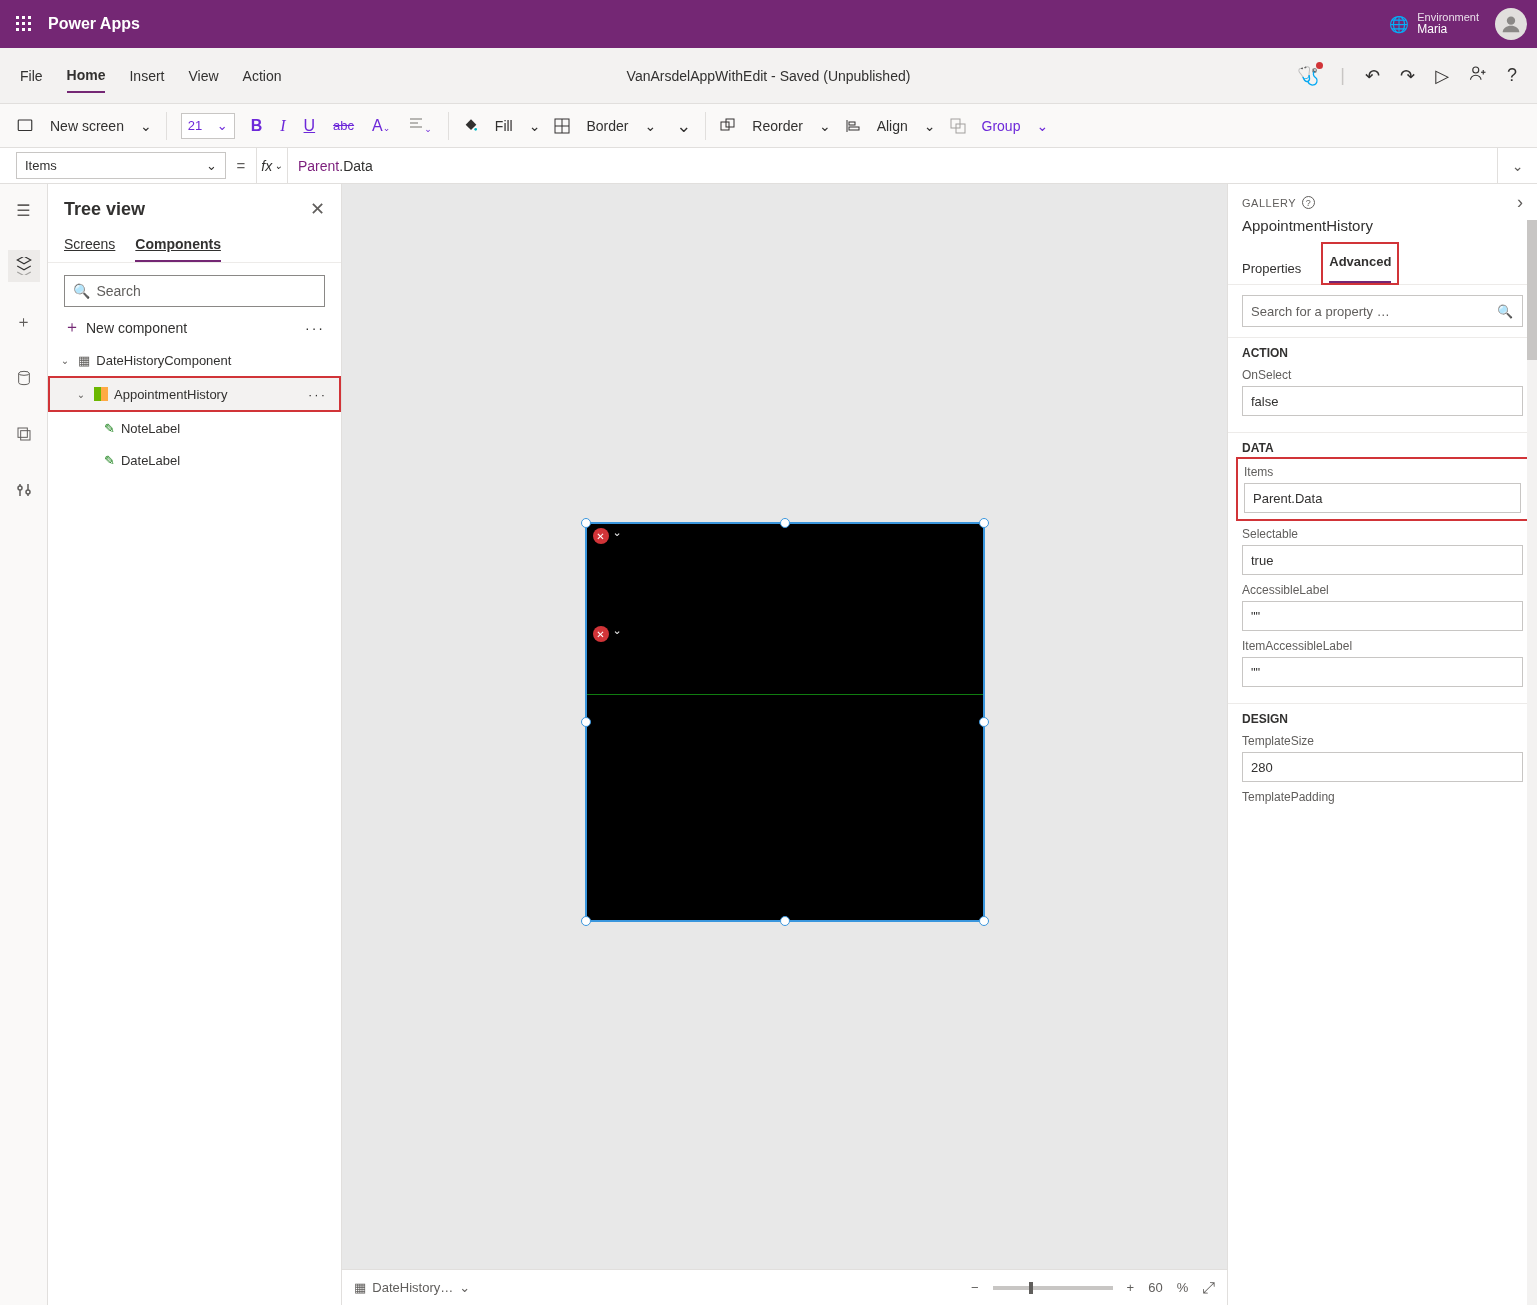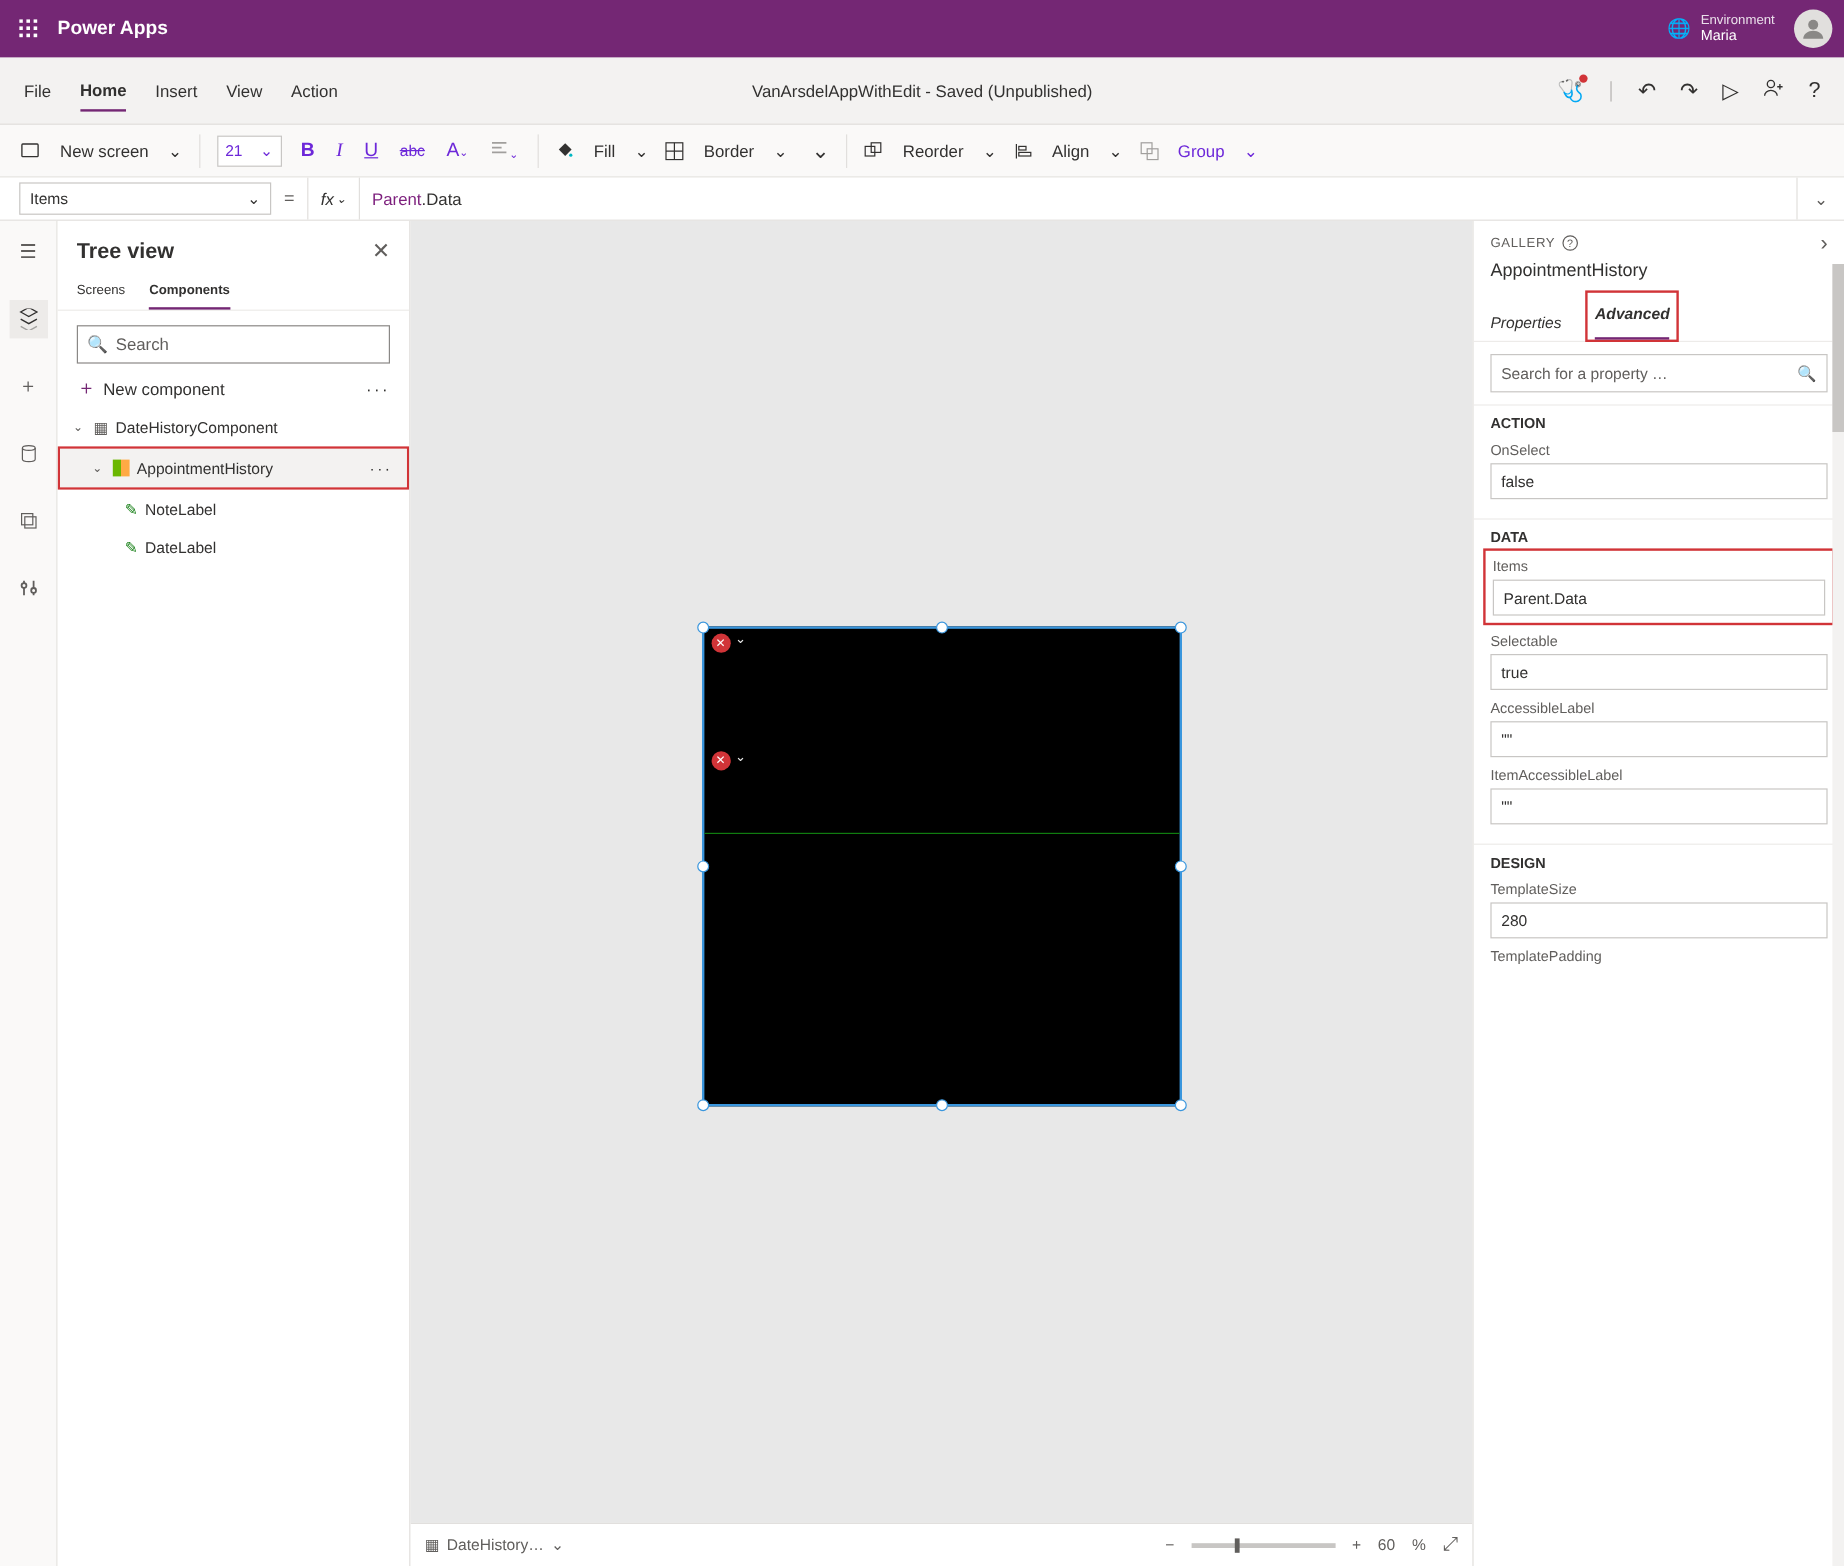--- a/index.html
+++ b/index.html
@@ -30,40 +30,40 @@
 .toolbar .grp { display:flex; align-items:center; gap:16px; color:#323130; }
 .toolbar .disabled { color:#6d28d9; }
 .toolbar-sep { width:1px; height:28px; background:#e1dfdd; }
 .fontbox { width:54px; height:26px; border:1px solid #c8c6c4; background:#fff; display:flex; align-items:center; padding:0 6px; justify-content:space-between; font-size:13px; }
 .tbtn { padding: 4px 2px; }
 
 
 .fxbar { height:36px; display:flex; align-items:stretch; border-bottom:1px solid #e1dfdd; background:#fff; }
 .fxprop { width:210px; border:1px solid #c8c6c4; margin:4px 0 4px 16px; display:flex; align-items:center; padding:0 8px; justify-content:space-between; background:#fff; font-size:13px;}
 .fxeq { width:30px; display:flex; align-items:center; justify-content:center; color:#605e5c; font-size:15px;}
-.fxlabel { width:44px; display:flex; align-items:center; justify-content:center; font-style:italic; font-family: 'Segoe UI', serif; border-left:1px solid #e1dfdd; border-right:1px solid #e1dfdd;}
+.fxlabel { width:32px; display:flex; align-items:center; justify-content:center; font-style:italic; font-family: 'Segoe UI', serif; border-left:1px solid #e1dfdd; border-right:1px solid #e1dfdd;}
 .fxinput { flex:1; padding:0 10px; display:flex; align-items:center; font-family: Consolas, monospace; font-size:14px; }
 .fxinput .tok1 { color:#7c1e7c; }
 .fxinput .tok2 { color:#323130; }
 .fxexpand { width:40px; display:flex; align-items:center; justify-content:center; border-left:1px solid #e1dfdd; color:#605e5c;}
 
 
 .body { flex:1; display:flex; overflow:hidden; }
 
 
 .rail { width:48px; background:#faf9f8; border-right:1px solid #e1dfdd; display:flex; flex-direction:column; align-items:center; padding-top:10px; gap:24px; color:#605e5c; }
 .rail .ric { font-size:16px; cursor:pointer; width:32px; height:32px; display:flex; align-items:center; justify-content:center; }
 .rail .ric.active { background:#edebe9; }
 
 
 .tree { width:294px; border-right:1px solid #e1dfdd; background:#fff; display:flex; flex-direction:column; }
 .tree-head { display:flex; justify-content:space-between; align-items:center; padding:14px 16px 8px 16px; }
 .tree-head h2 { font-size:18px; font-weight:600; }
 .tree-tabs { display:flex; gap:20px; padding:0 16px; border-bottom:1px solid #edebe9; }
-.tree-tab { padding:8px 0; font-size:11px; cursor:pointer; }
+.tree-tab { padding:8px 0; font-size:14px; cursor:pointer;text-decoration:underline; }
 .tree-tab.active { border-bottom:2px solid #742774; font-weight:600; color:#323130;}
 .search { margin:12px 16px 0 16px; border:1px solid #8a8886; height:32px; display:flex; align-items:center; padding:0 8px; gap:6px; color:#605e5c;}
 .newc { margin:10px 16px 6px 16px; display:flex; align-items:center; justify-content:space-between; color:#323130; }
 .newc .left { display:flex; align-items:center; gap:6px; }
 .newc .plus { color:#742774; font-size:16px; }
 .tree-list { flex:1; overflow:auto; font-size:13px; }
 .titem { display:flex; align-items:center; height:32px; padding-left:10px; gap:6px; cursor:pointer;}
 .titem .chev { width:14px; text-align:center; color:#605e5c; font-size:10px;}
 .titem.selected { background:#f3f2f1; position:relative; }
 .titem.selected .dots { margin-left:auto; margin-right:12px; letter-spacing:2px;}
@@ -92,21 +92,21 @@
 .slider { width:120px; height:4px; background:#c8c6c4; position:relative; }
 .slider .knob { position:absolute; top:-4px; left:30%; width:4px; height:12px; background:#605e5c;}
 
 
 .rpanel { width:310px; border-left:1px solid #e1dfdd; background:#fff; display:flex; flex-direction:column; font-size:13px; position:relative;}
 .rpanel .scroll { position:absolute; right:0; top:36px; bottom:0; width:10px; background:#f3f2f1; }
 .rpanel .scroll .thumb { position:absolute; top:0; width:10px; height:140px; background:#c8c6c4;}
 .rp-top { padding:8px 14px 2px 14px; display:flex; justify-content:space-between; align-items:center;}
 .rp-top .lbl { color:#605e5c; font-size:11px; letter-spacing:.5px; display:flex; gap:6px; align-items:center;}
 .rp-title { padding:2px 14px 8px 14px; font-size:15px; font-weight:400;}
-.rp-tabs { display:flex; gap:20px; padding:0 14px; border-bottom:1px solid #edebe9; align-items:flex-end;font-style:italic;}
+.rp-tabs { display:flex; gap:20px; padding:0 14px; border-bottom:1px solid #edebe9; align-items:flex-end;}
 .rp-tab { padding:8px 0; cursor:pointer;}
 .rp-tab.active { font-weight:600; }
 .rp-adv-box { border:2px solid #d13438; padding:2px 6px 0 6px; margin-bottom:-1px;}
 .rp-adv-box .ul { height:2px; background:#742774; margin-top:4px;}
 .rp-search { margin:10px 14px; border:1px solid #c8c6c4; height:32px; display:flex; align-items:center; padding:0 8px; justify-content:space-between; color:#605e5c;}
 .rp-section { padding:8px 14px; border-top:1px solid #edebe9; }
 .rp-section h4 { font-size:12px; font-weight:600; color:#323130; margin-bottom:8px;}
 .rp-field { margin-bottom:8px; }
 .rp-field label { display:block; color:#605e5c; font-size:12px; margin-bottom:4px; }
 .rp-field .box { border:1px solid #c8c6c4; height:30px; padding:0 8px; display:flex; align-items:center; font-family:Consolas,monospace; font-size:13px; background:#fff;}

